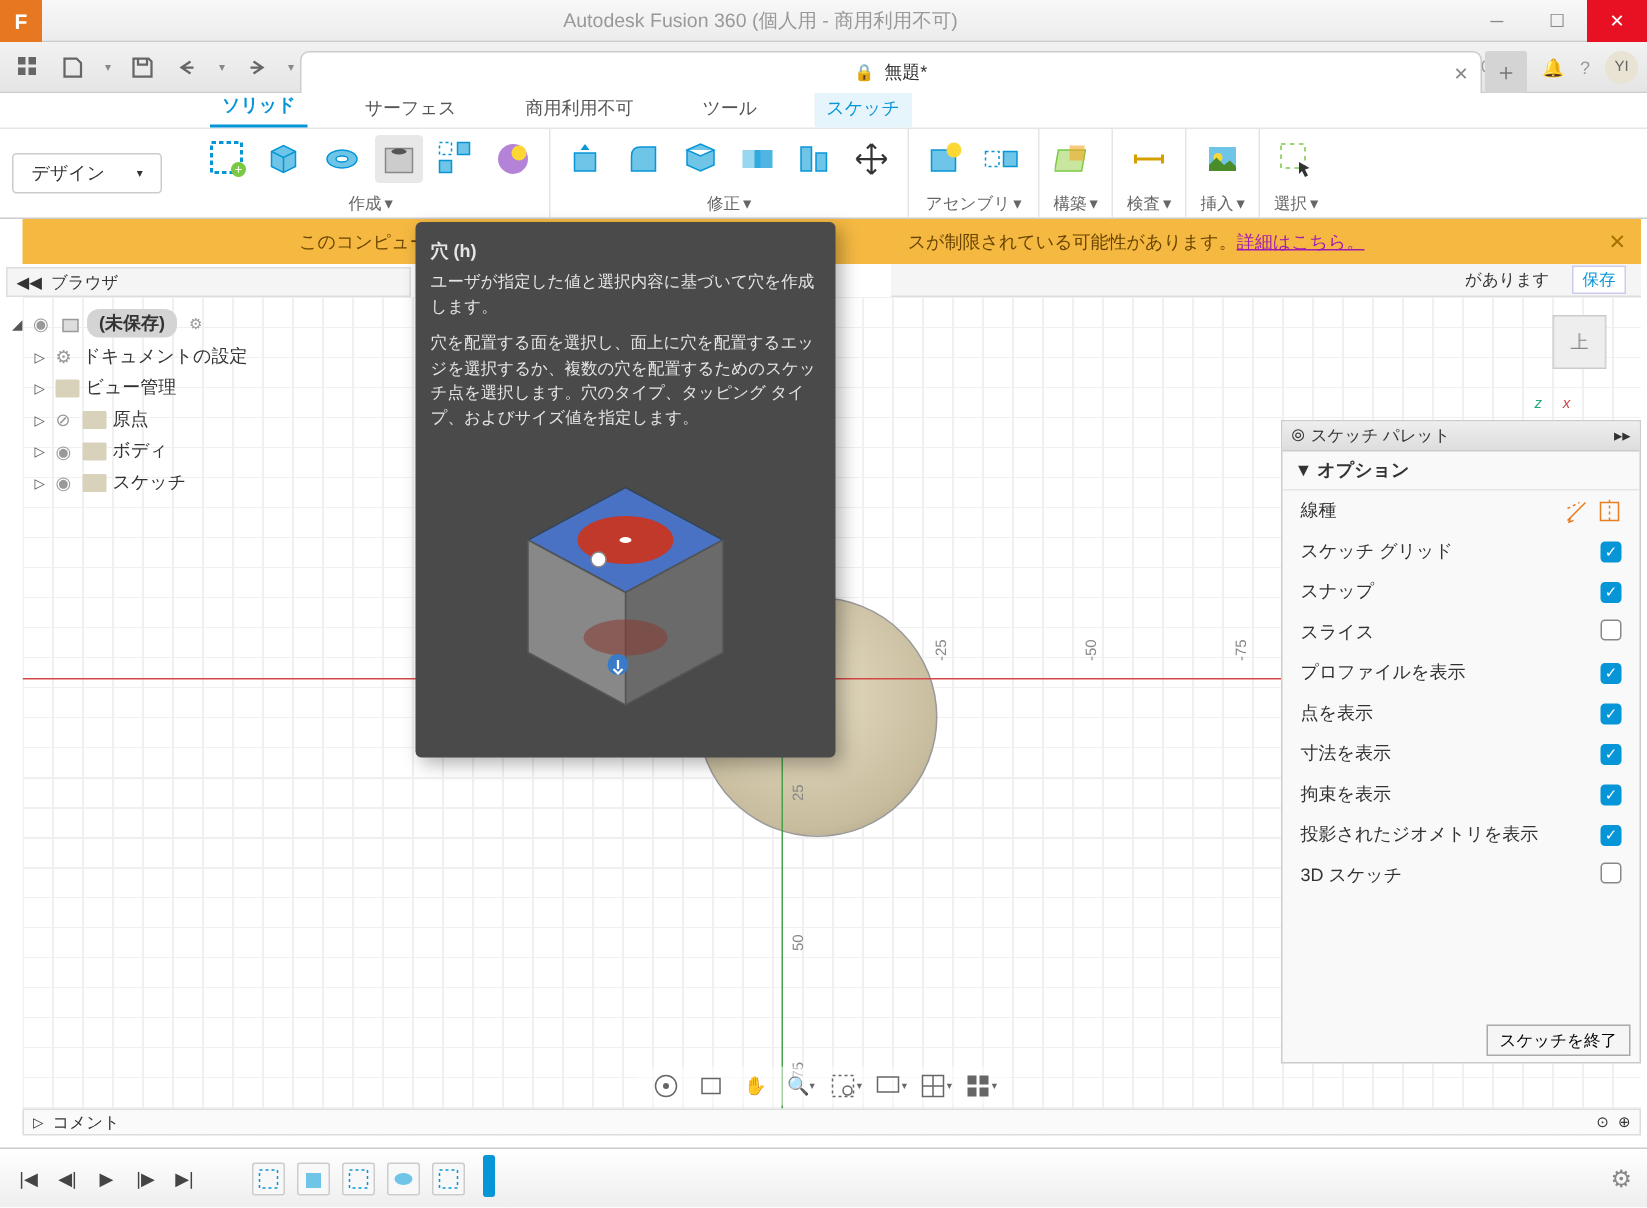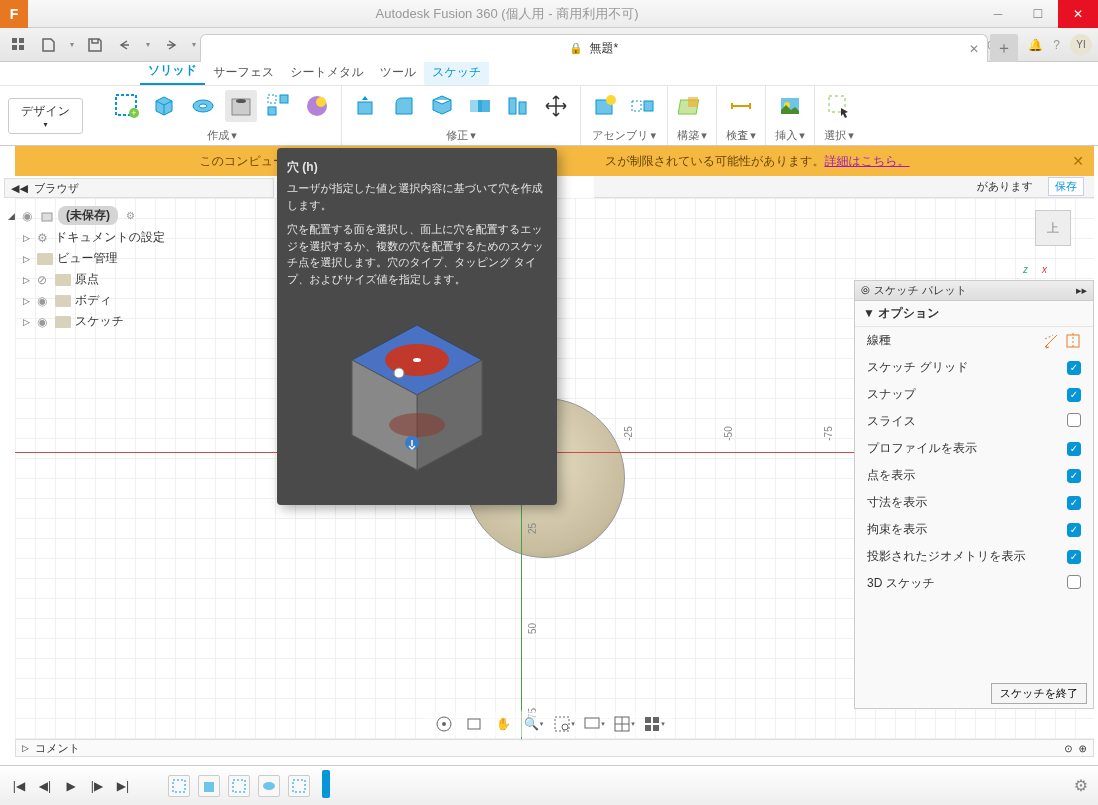--- a/index.html
+++ b/index.html
@@ -20,28 +20,28 @@
 .qat-drop { width: 12px; display: flex; align-items: center; justify-content: center; color: #888; font-size: 8px; margin-right: 4px; }
 .doc-tab { position: absolute; left: 200px; right: 110px; top: 6px; height: 28px; background: #fff; border-radius: 6px 6px 0 0; border: 1px solid #ccc; border-bottom: none; display: flex; align-items: center; padding: 0 10px; justify-content: center; }
 .doc-tab .lock { color: #888; margin-right: 6px; font-size: 11px; }
 .doc-tab .close-x { position: absolute; right: 8px; color: #888; }
 .new-tab { position: absolute; right: 80px; top: 6px; width: 28px; height: 28px; background: #d4d4d4; display: flex; align-items: center; justify-content: center; color: #777; font-size: 16px; border-radius: 2px; }
 .qat-right { margin-left: auto; display: flex; align-items: center; gap: 10px; }
 .qat-right .job { display: flex; align-items: center; gap: 3px; color: #999; font-size: 11px; }
 .qat-right .avatar { width: 22px; height: 22px; border-radius: 50%; background: #e8e3d3; display: flex; align-items: center; justify-content: center; font-size: 10px; color: #666; }
 
 
-.tabrow { height: 24px; background: #fff; border-bottom: 1px solid #e5e5e5; display: flex; align-items: flex-end; padding-left: 140px; font-size: 12px; }
+.tabrow { height: 24px; background: #fff; border-bottom: 1px solid #e5e5e5; display: flex; align-items: flex-end; padding-left: 140px; gap: 30px; font-size: 12px; }
 .tabrow .tab { padding: 4px 8px; color: #555; cursor: pointer; }
 .tabrow .tab.active { color: #0696d7; font-weight: bold; border-bottom: 2px solid #0696d7; }
 .tabrow .tab.sketch { color: #0696d7; background: #e6f4fb; border-radius: 2px; }
 
 
 .ribbon { height: 60px; background: #fff; border-bottom: 1px solid #ccc; display: flex; align-items: center; padding: 0 8px; position: relative; }
-.design-btn { padding: 4px 12px; border: 1px solid #ccc; border-radius: 3px; font-size: 12px; display: flex; align-items: center; gap: 0; margin-right: 20px; flex-direction: column; }
+.design-btn { padding: 4px 12px; border: 1px solid #ccc; border-radius: 3px; font-size: 12px; display: flex; align-items: center; gap: 21px; margin-right: 20px; }
 .rgroup { display: flex; flex-direction: column; align-items: center; border-right: 1px solid #e5e5e5; padding: 0 8px; height: 100%; justify-content: space-between; }
 .rgroup .icons { display: flex; gap: 6px; padding-top: 4px; }
 .ricon { width: 32px; height: 32px; display: flex; align-items: center; justify-content: center; border-radius: 3px; }
 .rgroup .glabel { font-size: 11px; color: #666; padding-bottom: 2px; display: flex; align-items: center; gap: 2px; }
 
 
 .warnbar { position: absolute; top: 146px; left: 15px; right: 4px; height: 30px; background: #f5b942; color: #6b4500; font-size: 12px; display: flex; align-items: center; justify-content: center; z-index: 5; }
 .warnbar a { color: #a21caf; text-decoration: underline; }
 .warnbar .wclose { position: absolute; right: 10px; color: #a57200; font-size: 14px; }
 
@@ -175,21 +175,21 @@
     <span style="color:#999;">🕐</span>
     <span style="color:#999;">🔔</span>
     <span style="color:#999;">?</span>
     <div class="avatar">YI</div>
   </div>
 </div>
 
 <div class="tabrow">
   <span class="tab active">ソリッド</span>
   <span class="tab">サーフェス</span>
-  <span class="tab">シートメタル</span>
+  <span class="tab">商用利用不可</span>
   <span class="tab">ツール</span>
   <span class="tab sketch">スケッチ</span>
 </div>
 
 <div class="ribbon">
   <div class="design-btn">
     <span>デザイン</span>
       <span style="font-size:8px;">▾</span>
   </div>
 

